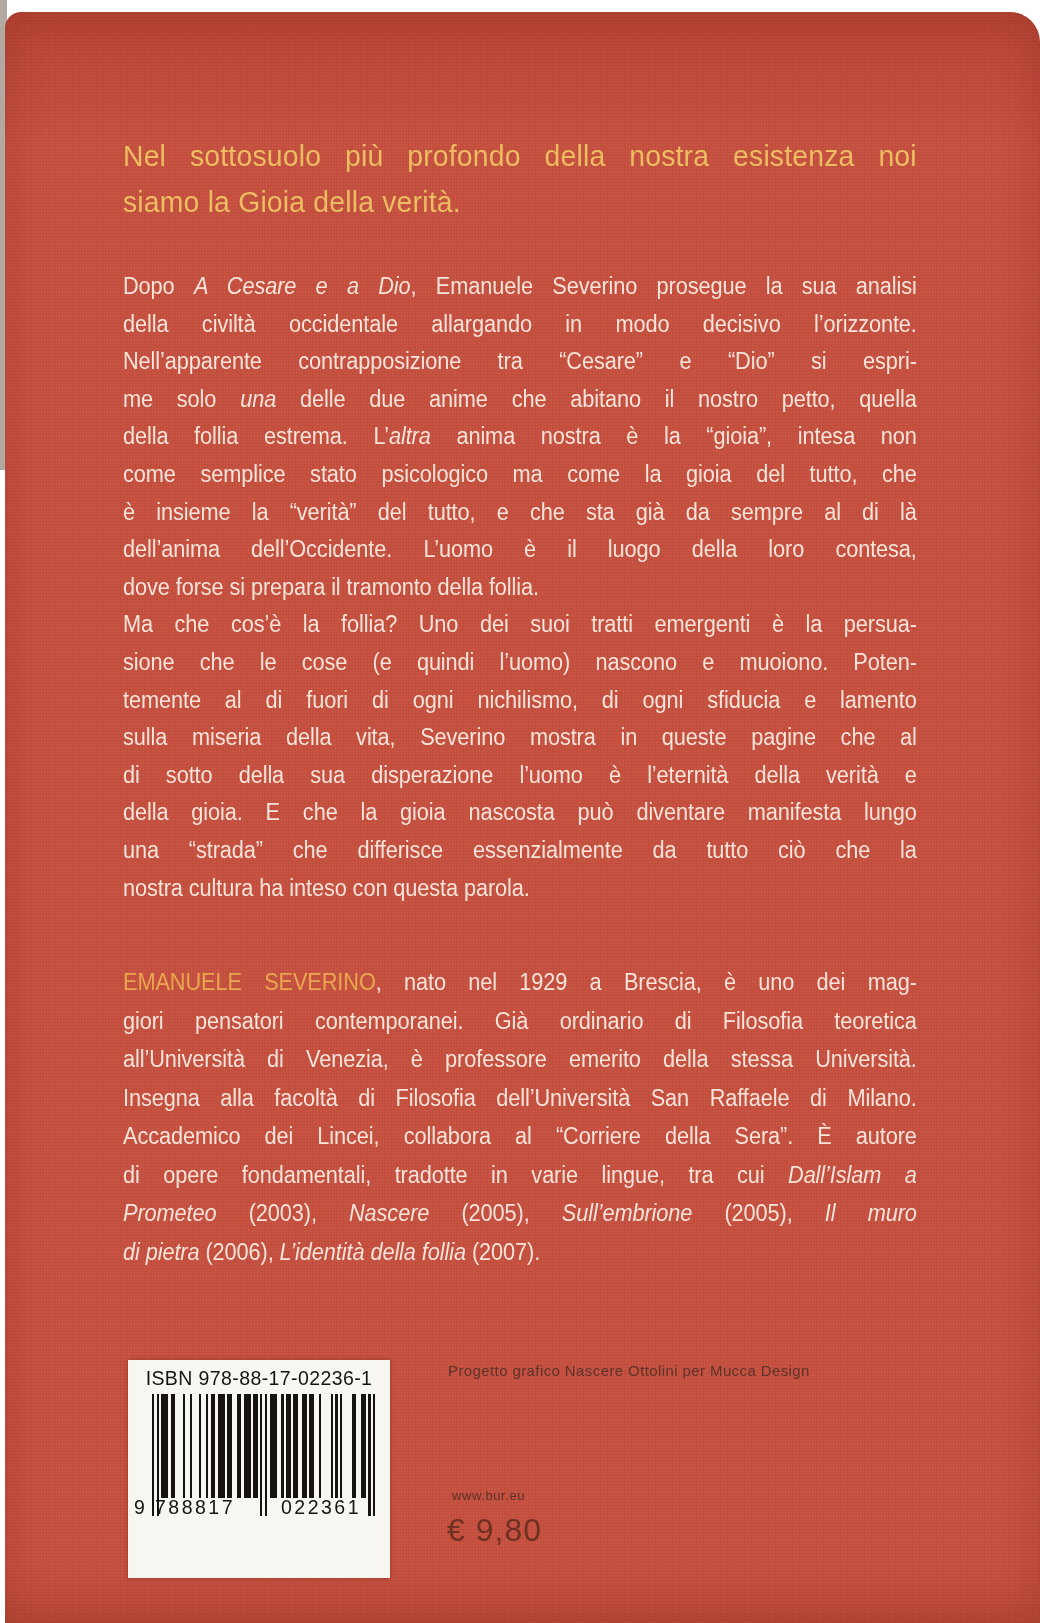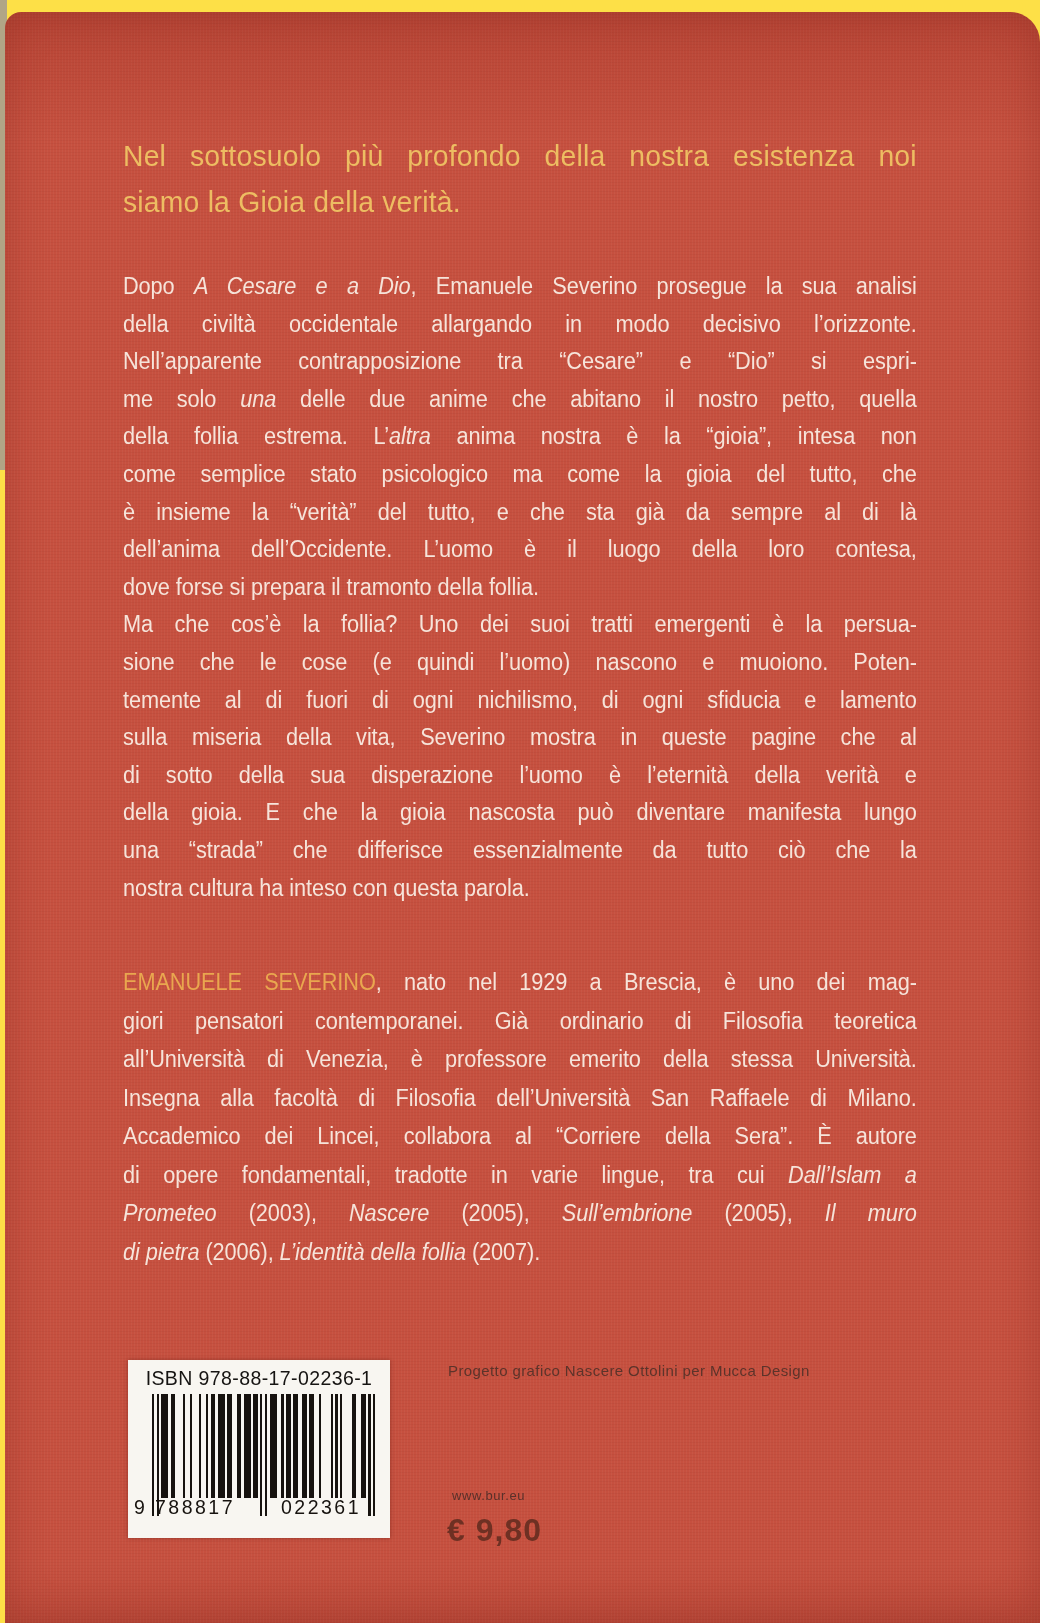--- a/index.html
+++ b/index.html
@@ -1,17 +1,17 @@
 <!DOCTYPE html>
 <html><head>
 <meta charset="utf-8">
 <style>
   html,body{margin:0;padding:0;}
   body{width:1040px;height:1623px;background:#0f0c0a;font-family:"Liberation Sans",sans-serif;overflow:hidden;}
-  #scan{position:relative;width:1040px;height:1623px;background:#fde047;}
+  #scan{position:relative;width:1040px;height:1623px;background:#ffffff;}
   #scan-edge{position:absolute;left:0;top:0;width:7px;height:470px;background:#a39a92;opacity:.85;}
   #cover{position:absolute;left:5px;top:12px;right:0;bottom:0;
     background-color:#c6503f;
     background-image:
       linear-gradient(180deg, rgba(124,22,12,.20) 0, rgba(124,22,12,0) 130px),
       linear-gradient(0deg, rgba(110,20,12,.12) 0, rgba(110,20,12,0) 60px),
       repeating-linear-gradient(0deg, rgba(92,18,10,.055) 0 1px, rgba(0,0,0,0) 1px 3px),
       repeating-linear-gradient(90deg, rgba(255,226,212,.045) 0 1px, rgba(0,0,0,0) 1px 3px);
     border-radius:16px 30px 0 0;
     box-shadow:inset 0 0 40px rgba(80,10,5,.18);
@@ -19,22 +19,22 @@
   .textblock{position:absolute;width:840px;transform:scaleX(.945);transform-origin:0 0;}
   .line{text-align:justify;text-align-last:justify;white-space:normal;}
   .line.flush{text-align-last:left;}
   em{font-style:italic;}
   .accent{color:#e9a74f;}
   #headline{left:118px;top:121px;font-size:30px;line-height:46px;color:#edbd62;letter-spacing:.2px;}
   #blurb{left:118px;top:256px;font-size:23px;line-height:37.6px;color:#f6e4da;letter-spacing:-.1px;}
   #bio{left:118px;top:951px;font-size:23px;line-height:38.5px;color:#f6e4da;letter-spacing:-.1px;}
   #credit{position:absolute;left:443px;top:1350px;font-size:15px;color:#5c332a;letter-spacing:.4px;}
   #website{position:absolute;left:447px;top:1476px;font-size:13px;color:#59302a;letter-spacing:.6px;}
-  #price{position:absolute;left:442px;top:1500px;font-size:32px;color:#6e3023;letter-spacing:1px;font-weight:bold;}
-  #barcode-panel{position:absolute;left:123px;top:1348px;width:262px;height:178px;background:#f8f6f1;box-shadow:0 0 4px rgba(60,8,4,.35);}
+  #price{position:absolute;left:442px;top:1500px;font-size:32px;color:#6e3023;letter-spacing:1px;}
+  #barcode-panel{position:absolute;left:123px;top:1348px;width:262px;height:218px;background:#f8f6f1;box-shadow:0 0 4px rgba(60,8,4,.35);}
   #isbn-label{position:absolute;left:0;top:7px;width:100%;text-align:center;font-size:19.5px;color:#161412;letter-spacing:.4px;}
   #barcode-bars{position:absolute;left:24px;top:34px;width:224px;height:124px;}
   .bar{position:absolute;top:0;background:#17130f;}
   .digit,.digit-group{position:absolute;top:136px;font-size:19.5px;color:#17130f;}
   .digit-group{width:98px;text-align:center;letter-spacing:2.5px;}
 </style>
 </head>
 <body>
 
 <div id="scan">

